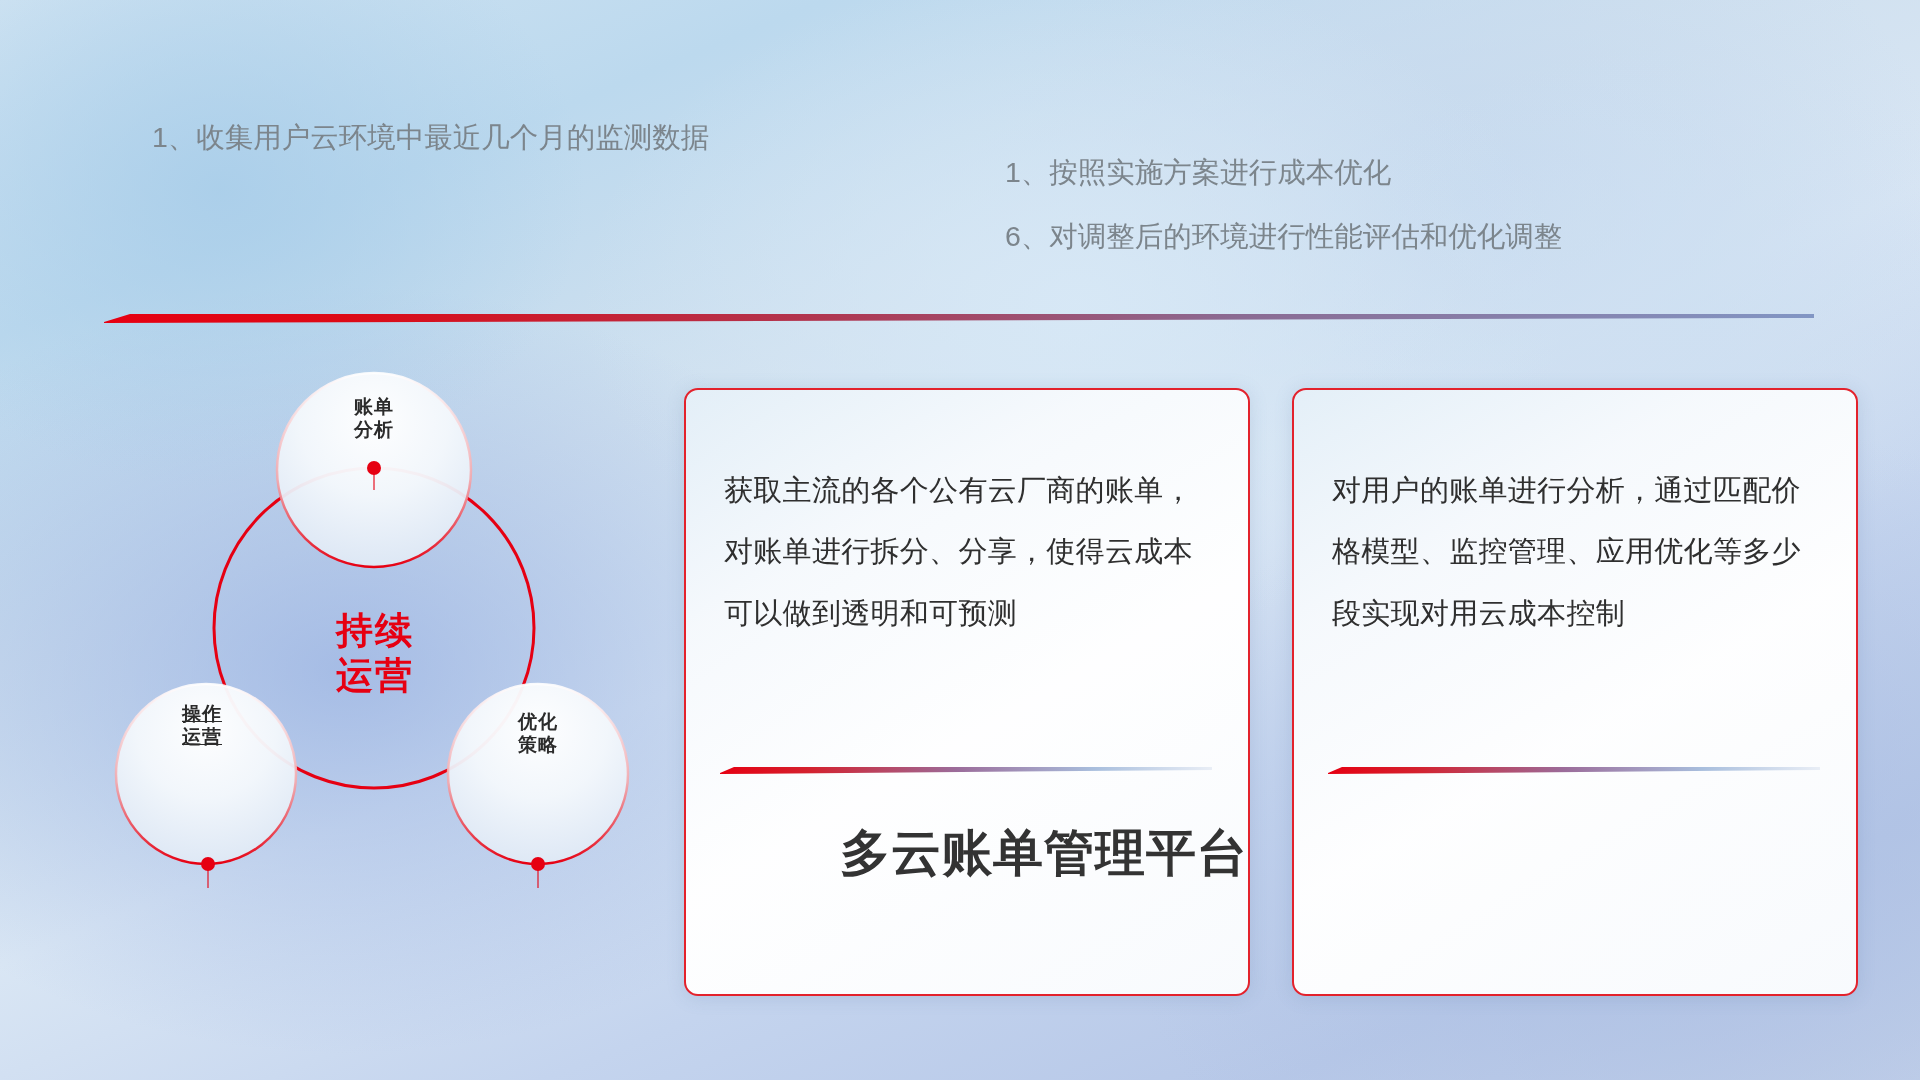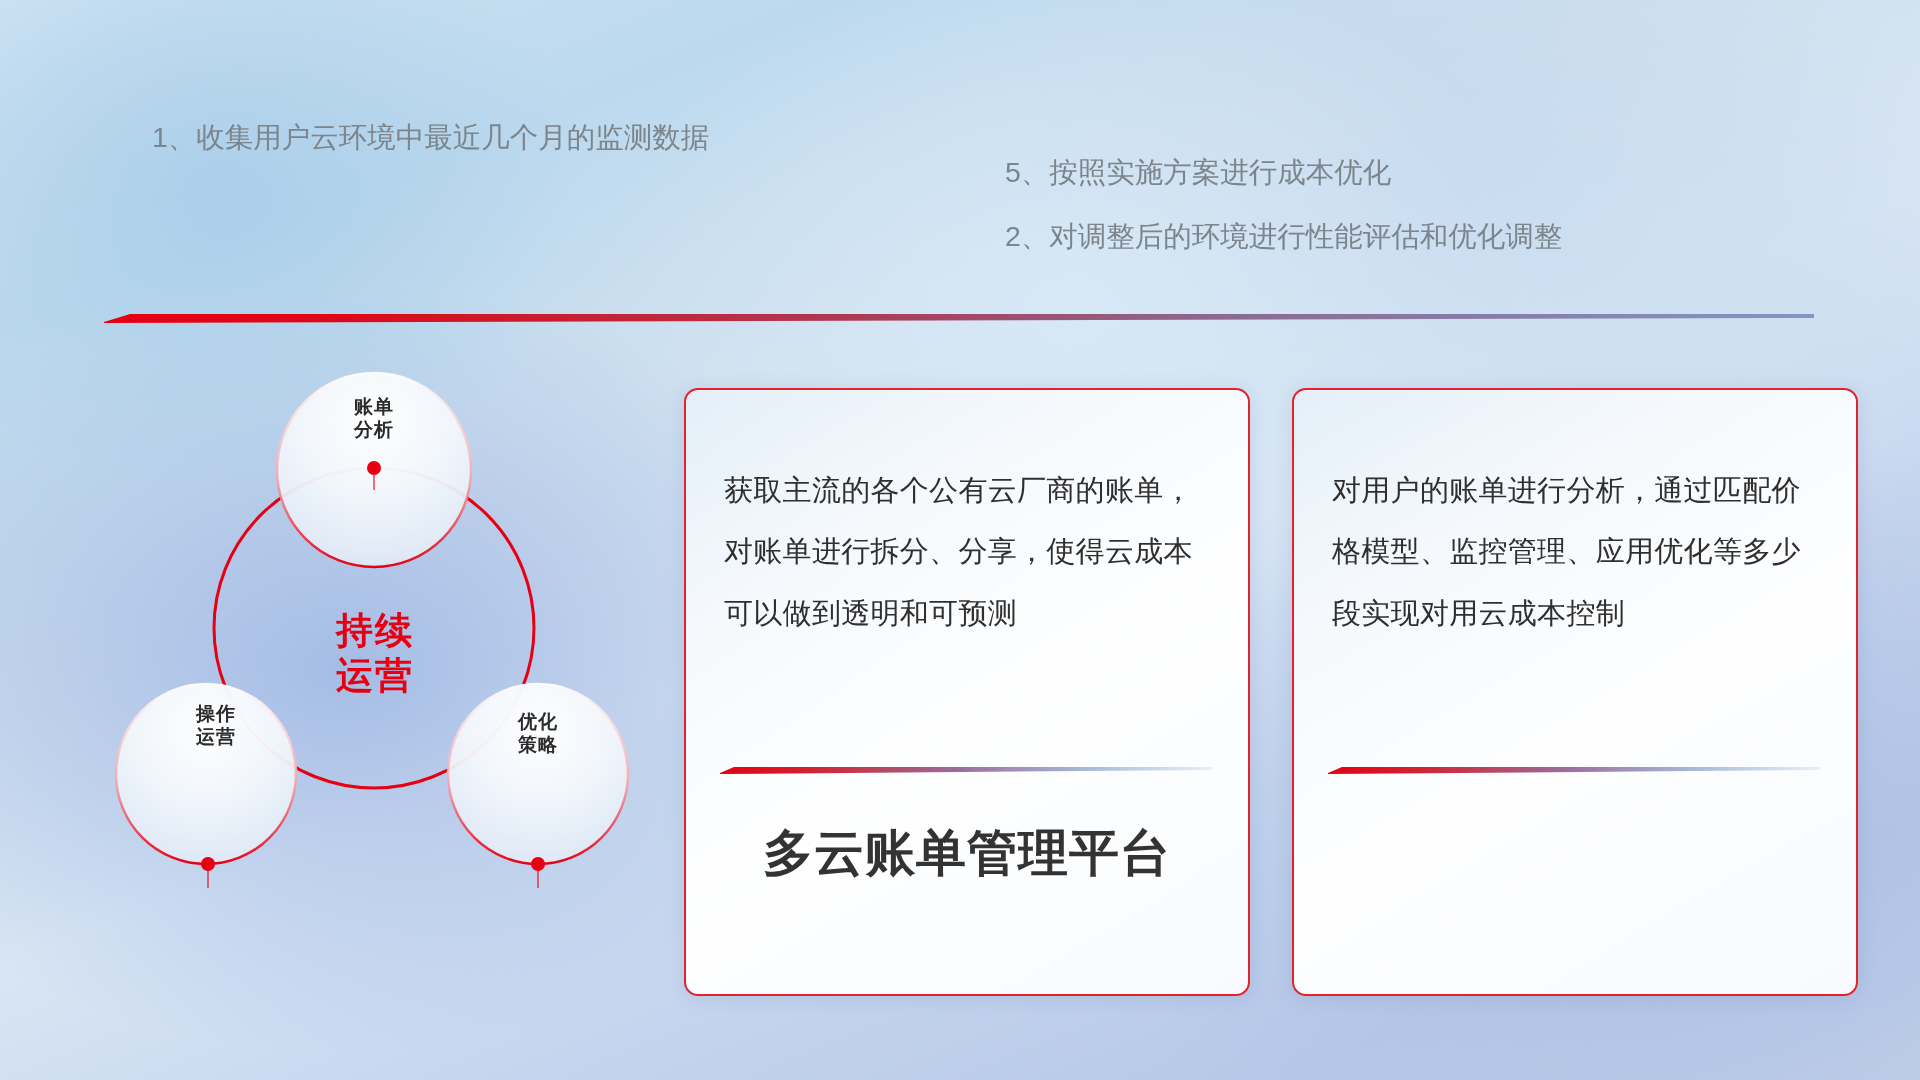--- a/index.html
+++ b/index.html
@@ -90,21 +90,21 @@
     color: #2b2b2b;
     font-size: 19px;
   }
   .venn-label.center {
     color: #e60012;
     font-size: 37px;
     letter-spacing: 2px;
     margin-top: 48px;
   }
   #label-billing { left: 208px; top: 55px;  width: 160px; }
-  #label-ops     { left: 50px;  top: 362px; width: 160px; }
+  #label-ops     { left: 36px;  top: 362px; width: 160px; text-decoration: underline; }
   #label-policy  { left: 372px; top: 362px; width: 160px; margin-top: 8px; }
   #label-center  { left: 194px; top: 220px; width: 190px; }
 
   
   .card {
     position: absolute;
     z-index: 5;
     top: 388px;
     width: 566px;
     height: 608px;
@@ -135,39 +135,39 @@
     left: 34px;
     right: 40px;
     top: 375px;
     height: 9px;
   }
   .card-title {
     position: absolute;
     left: 0;
     right: 0;
     top: 430px;
-    text-align: center;
+    text-align: right;
     color: #333333;
     font-size: 50px;
     font-weight: bold;
     letter-spacing: 1px;
   }
 </style>
 </head>
 <body>
 
 <div id="slide">
 
   <div class="bullets" id="bullets-left">
     <div class="line">1、收集用户云环境中最近几个月的监测数据</div>
   </div>
 
   <div class="bullets" id="bullets-right">
-    <div class="line">5、按照实施方案进行成本优化</div>
-    <div class="line">2、对调整后的环境进行性能评估和优化调整</div>
+    <div class="line">1、按照实施方案进行成本优化</div>
+    <div class="line">6、对调整后的环境进行性能评估和优化调整</div>
   </div>
 
   <svg id="main-divider" viewBox="0 0 1710 14" preserveAspectRatio="none">
     <defs>
       <linearGradient id="gradMain" x1="0" y1="0" x2="1" y2="0">
         <stop offset="0%" stop-color="#e60012"></stop>
         <stop offset="14%" stop-color="#dd0a16"></stop>
         <stop offset="42%" stop-color="#b03650"></stop>
         <stop offset="66%" stop-color="#8b6a92"></stop>
         <stop offset="100%" stop-color="#8296c4"></stop>

